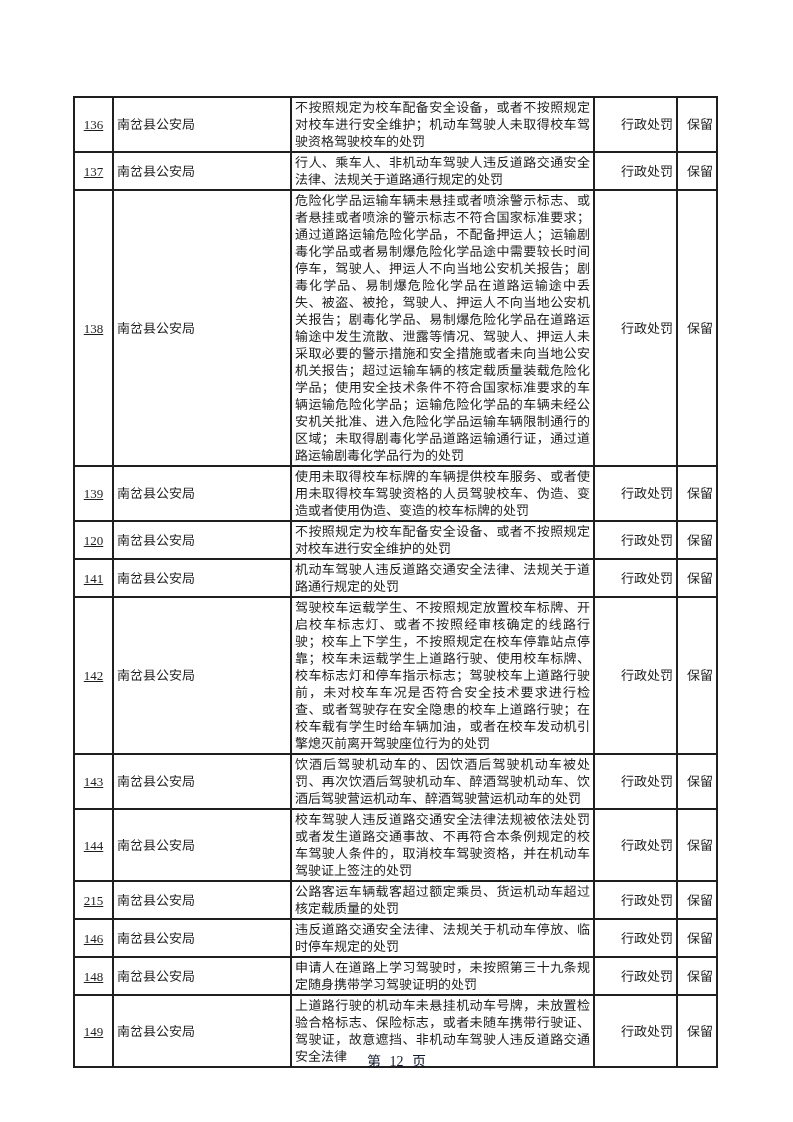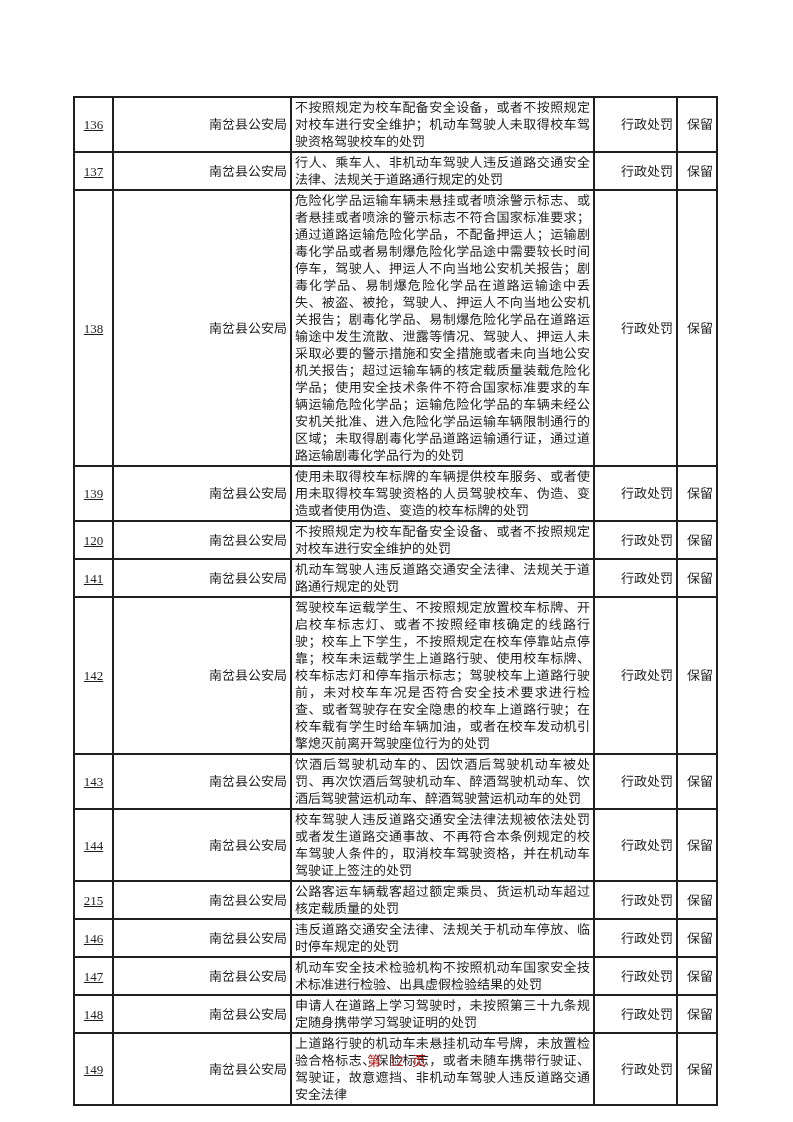--- a/index.html
+++ b/index.html
@@ -32,39 +32,39 @@
     vertical-align: middle;
     word-break: break-all;
     overflow-wrap: anywhere;
   }
   td.c-no {
     text-align: center;
     padding: 1px 1px;
     text-decoration: underline;
   }
   td.c-agency {
-    text-align: right;
+    text-align: left;
   }
   td.c-desc {
     text-align: justify;
     text-justify: inter-character;
   }
   td.c-type, td.c-status {
     text-align: right;
     padding: 1px 1px;
   }
   .page-footer {
     position: absolute;
     left: 0;
     top: 1050px;
     width: 100%;
     text-align: center;
     font-size: 14px;
     word-spacing: 5px;
-    color: #b91c1c;
+    color: #0f172a;
   }
 </style>
 </head>
 <body>
 
 <div class="page">
 
   <table class="penalty-table">
     <colgroup>
       <col style="width:39px">
@@ -145,27 +145,20 @@
     <td class="c-status">保留</td>
   </tr>
         <tr>
     <td class="c-no">146</td>
     <td class="c-agency">南岔县公安局</td>
     <td class="c-desc">违反道路交通安全法律、法规关于机动车停放、临时停车规定的处罚</td>
     <td class="c-type">行政处罚</td>
     <td class="c-status">保留</td>
   </tr>
         <tr>
-    <td class="c-no">147</td>
-    <td class="c-agency">南岔县公安局</td>
-    <td class="c-desc">机动车安全技术检验机构不按照机动车国家安全技术标准进行检验、出具虚假检验结果的处罚</td>
-    <td class="c-type">行政处罚</td>
-    <td class="c-status">保留</td>
-  </tr>
-        <tr>
     <td class="c-no">148</td>
     <td class="c-agency">南岔县公安局</td>
     <td class="c-desc">申请人在道路上学习驾驶时，未按照第三十九条规定随身携带学习驾驶证明的处罚</td>
     <td class="c-type">行政处罚</td>
     <td class="c-status">保留</td>
   </tr>
         <tr>
     <td class="c-no">149</td>
     <td class="c-agency">南岔县公安局</td>
     <td class="c-desc">上道路行驶的机动车未悬挂机动车号牌，未放置检验合格标志、保险标志，或者未随车携带行驶证、驾驶证，故意遮挡、非机动车驾驶人违反道路交通安全法律</td>

